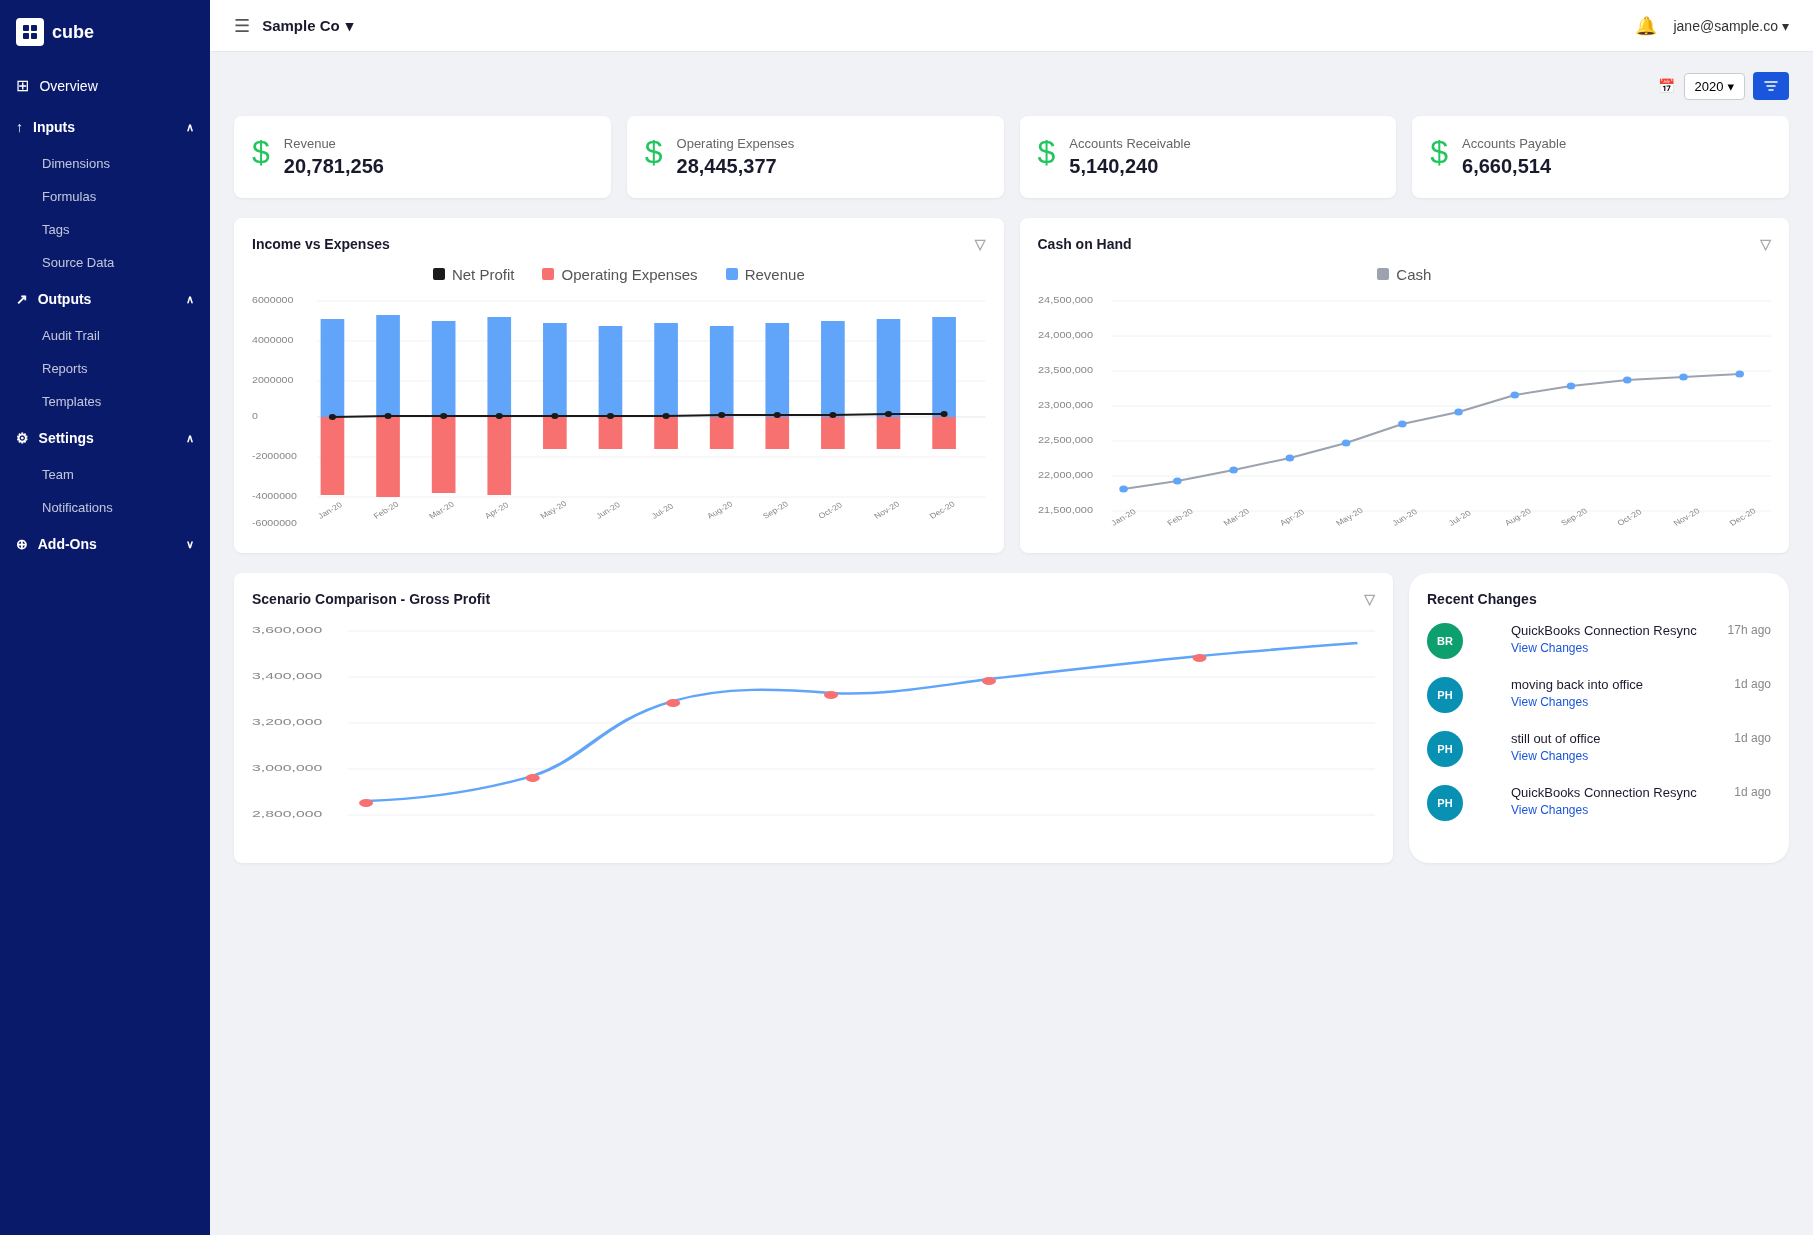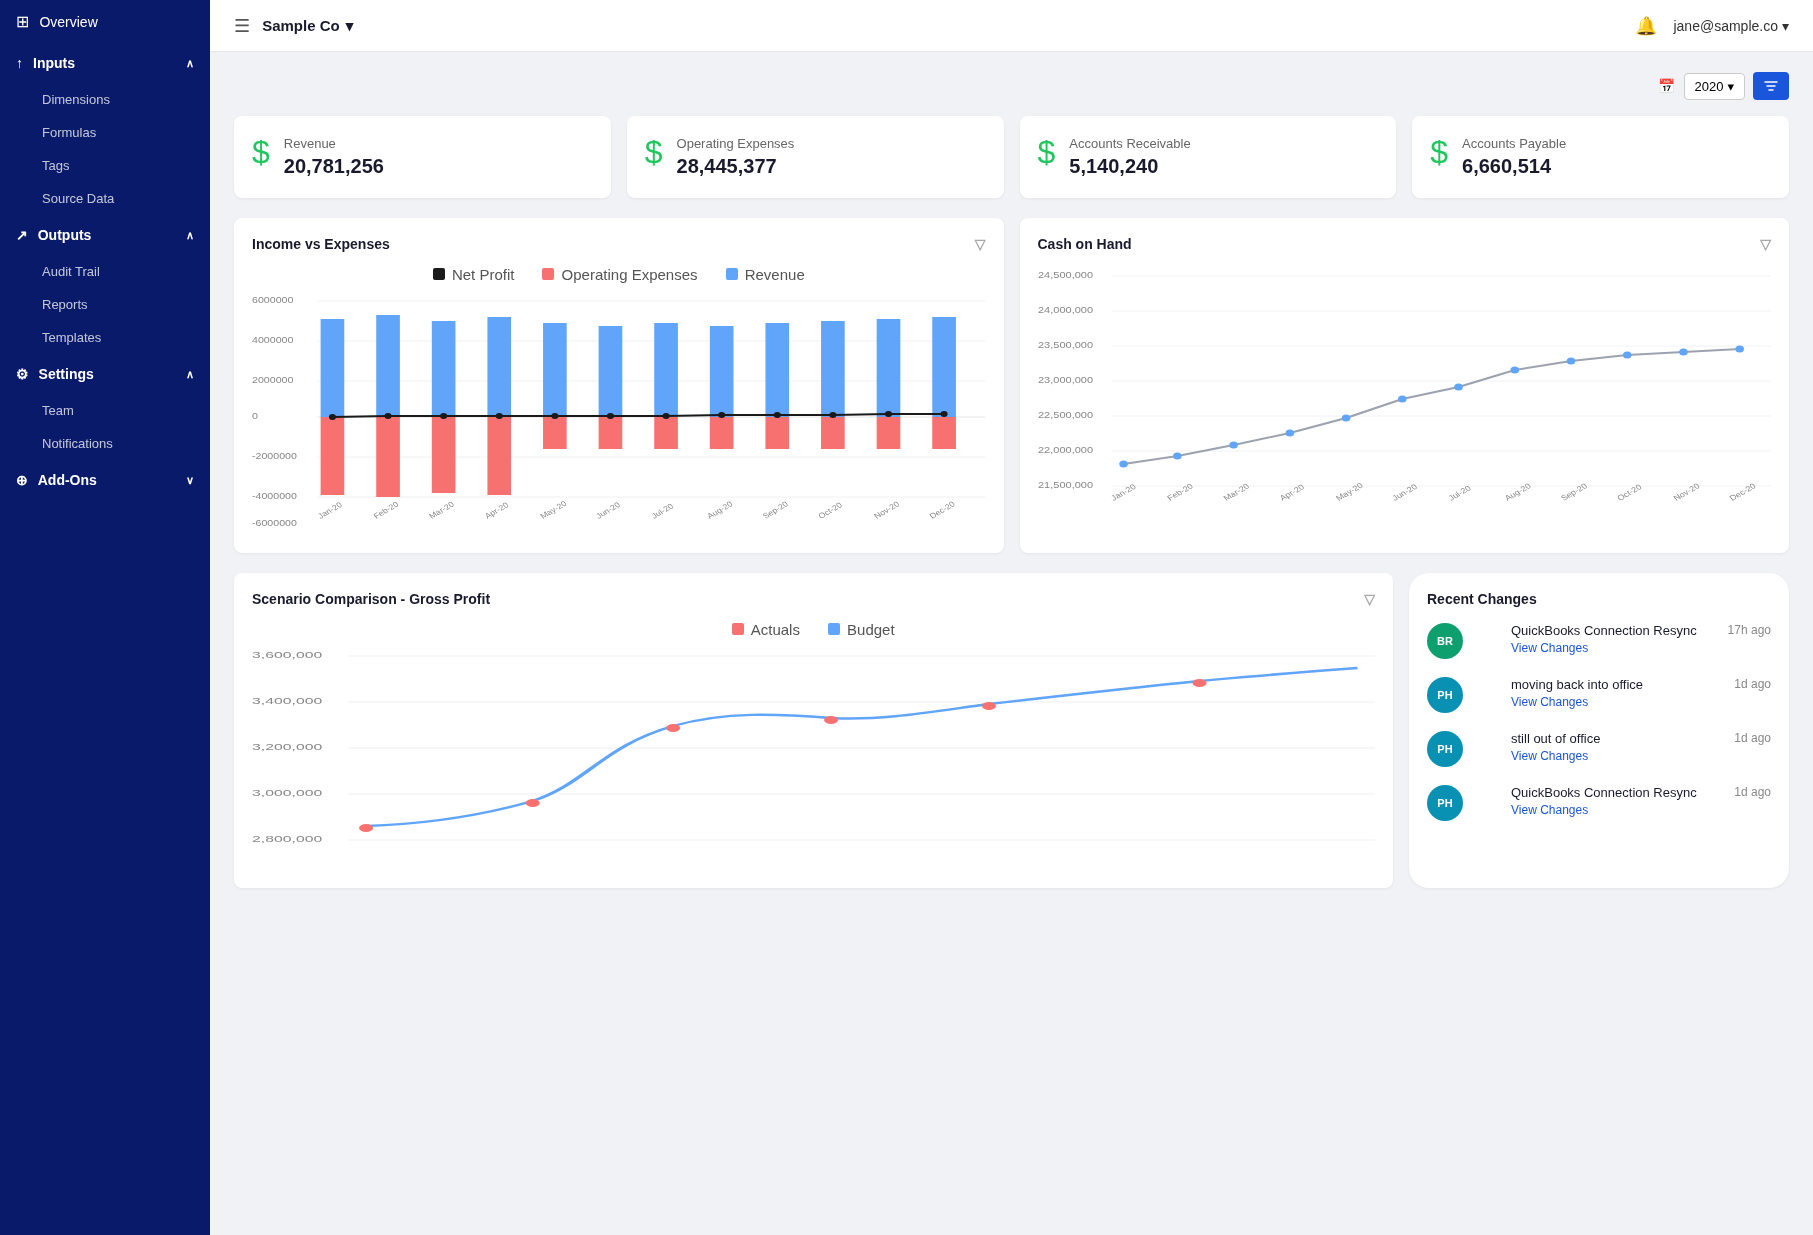--- a/index.html
+++ b/index.html
@@ -217,20 +217,31 @@
       width: 12px; height: 12px;
       border-radius: 2px;
       display: inline-block;
       margin-right: 3px;
     }
   </style>
 </head>
 <body>
 
 <div id="sidebar">
+  <div class="sidebar-logo">
+    <div class="sidebar-logo-icon">
+      <svg width="18" height="18" viewBox="0 0 18 18" fill="none">
+        <rect x="2" y="2" width="6" height="6" rx="1" fill="#0a1a6b"></rect>
+        <rect x="10" y="2" width="6" height="6" rx="1" fill="#0a1a6b"></rect>
+        <rect x="2" y="10" width="6" height="6" rx="1" fill="#0a1a6b"></rect>
+        <rect x="10" y="10" width="6" height="6" rx="1" fill="#0a1a6b"></rect>
+      </svg>
+    </div>
+    <span class="sidebar-logo-text">cube</span>
+  </div>
 
   <div class="sidebar-nav-item active">
     <span class="nav-icon">⊞</span>
     <span>Overview</span>
   </div>
 
   <div class="sidebar-section-header">
     <div style="display:flex;align-items:center;gap:10px;">
       <span>↑</span>
       <span>Inputs</span>
@@ -437,20 +448,23 @@
           <text x="528" y="228" font-size="7.5" fill="#888" transform="rotate(-35 528 228)">Nov-20</text>
           <text x="575" y="228" font-size="7.5" fill="#888" transform="rotate(-35 575 228)">Dec-20</text>
         </svg>
       </div>
 
       <div class="chart-card">
         <div class="chart-title">
           <span>Cash on Hand</span>
           <span class="filter-icon">▽</span>
         </div>
+        <div class="legend">
+          <span><span class="legend-dot" style="background:#9ca3af"></span> Cash</span>
+        </div>
         <svg width="100%" height="240" viewBox="0 0 600 240" preserveAspectRatio="none">
 
           <text x="0" y="12" font-size="9" fill="#888">24,500,000</text>
           <text x="0" y="47" font-size="9" fill="#888">24,000,000</text>
           <text x="0" y="82" font-size="9" fill="#888">23,500,000</text>
           <text x="0" y="117" font-size="9" fill="#888">23,000,000</text>
           <text x="0" y="152" font-size="9" fill="#888">22,500,000</text>
           <text x="0" y="187" font-size="9" fill="#888">22,000,000</text>
           <text x="0" y="222" font-size="9" fill="#888">21,500,000</text>
 
@@ -492,24 +506,20 @@
       </div>
     </div>
 
     <div class="bottom-row">
 
       <div class="chart-card">
         <div class="chart-title">
           <span>Scenario Comparison - Gross Profit</span>
           <span class="filter-icon">▽</span>
         </div>
-        <div class="legend">
-          <span><span class="legend-dot" style="background:#f87171"></span> Actuals</span>
-          <span><span class="legend-dot" style="background:#60a5fa"></span> Budget</span>
-        </div>
         <svg width="100%" height="220" viewBox="0 0 640 220" preserveAspectRatio="none">
 
           <text x="0" y="12" font-size="9" fill="#888">3,600,000</text>
           <text x="0" y="58" font-size="9" fill="#888">3,400,000</text>
           <text x="0" y="104" font-size="9" fill="#888">3,200,000</text>
           <text x="0" y="150" font-size="9" fill="#888">3,000,000</text>
           <text x="0" y="196" font-size="9" fill="#888">2,800,000</text>
 
           <line x1="55" y1="10" x2="640" y2="10" stroke="#e5e7eb" stroke-width="0.5"></line>
           <line x1="55" y1="56" x2="640" y2="56" stroke="#e5e7eb" stroke-width="0.5"></line>

